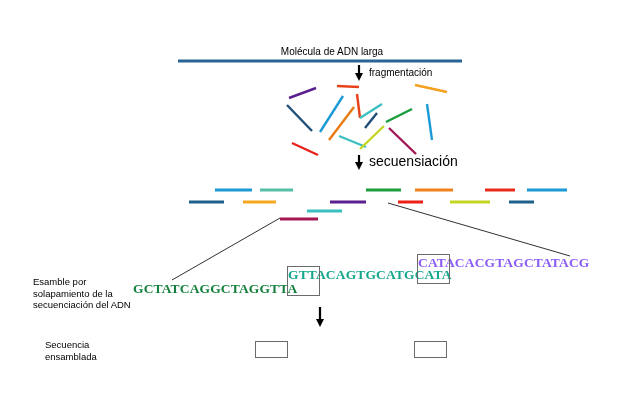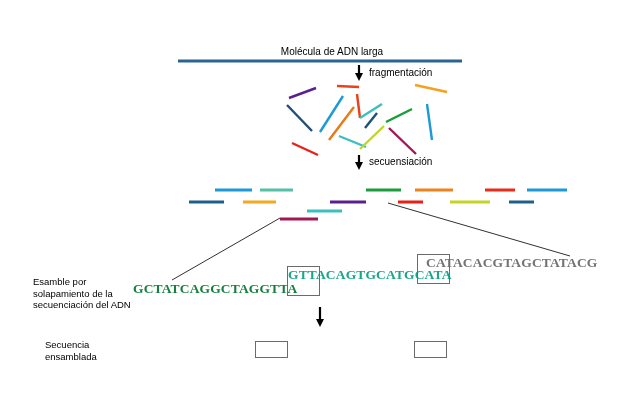--- a/index.html
+++ b/index.html
@@ -40,21 +40,21 @@
     padding-left: 12px;
   }
   #frag-label {
     left: 369px;
     top: 67px;
     font-size: 10px;
   }
   #seq-label {
     left: 369px;
     top: 156px;
-    font-size: 10px;
+    font-size: 14px;
   }
   #assembly-label {
     left: 33px;
     top: 269px;
     font-size: 9.5px;
     margin-top: 7px;
   }
   #assembled-label {
     left: 45px;
     top: 339px;
@@ -74,22 +74,21 @@
     color: #15803d;
   }
   #row-teal {
     left: 288px;
     top: 267px;
     color: #16a68a;
   }
   #row-purple {
     left: 418px;
     top: 255px;
-    color: #737373;
-    margin-left: 8px;
+    color: #8b5cf6;
   }
   #row-assembled {
     left: 154px;
     top: 343px;
     color: #2a5f93;
   }
   .hl-box {
     position: absolute;
     border: 1px solid #6b6b6b;
     background: transparent;

